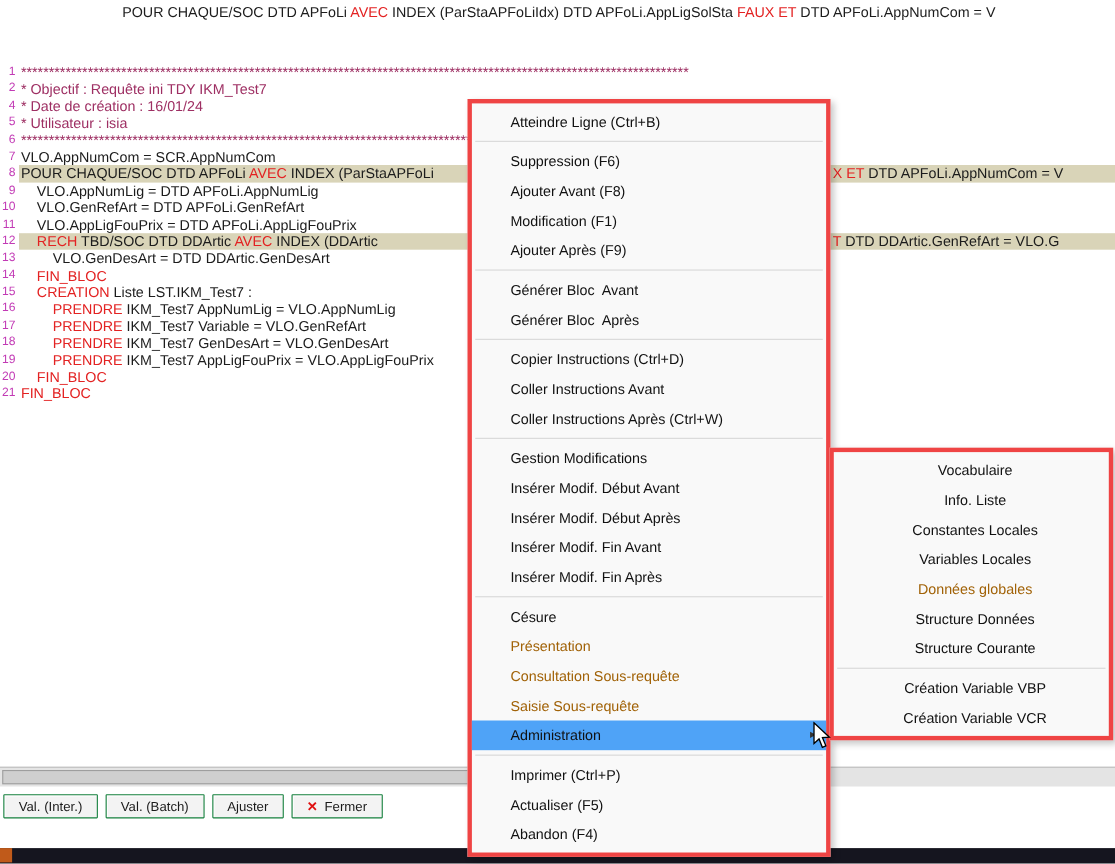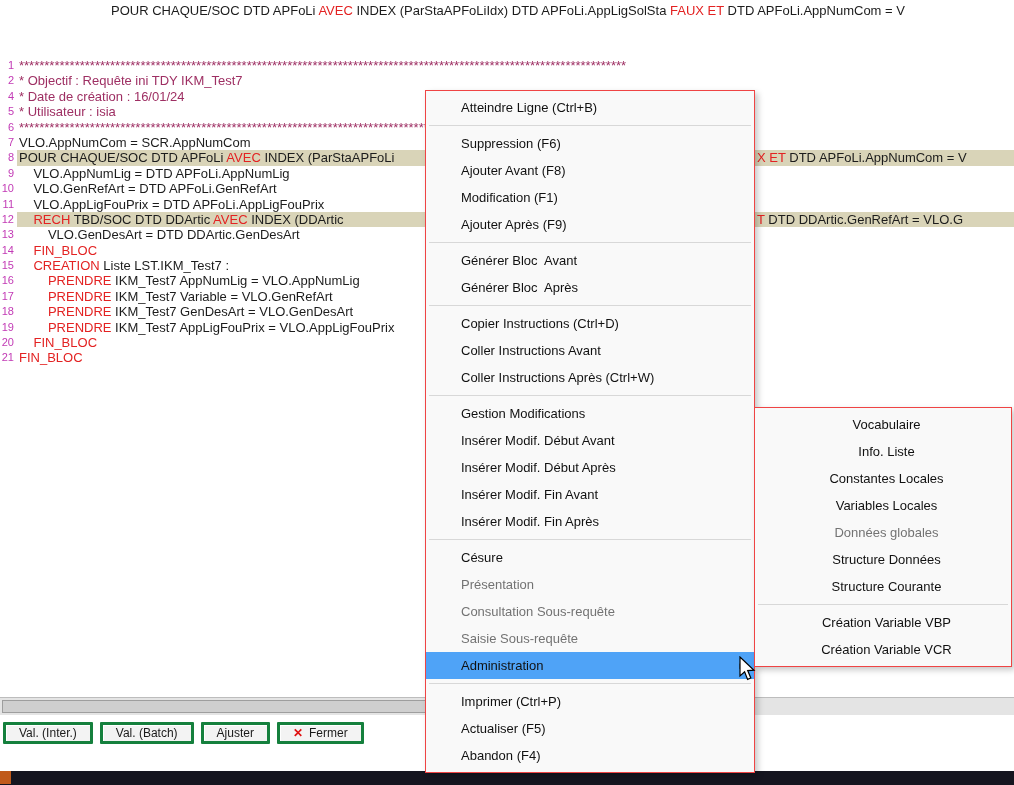--- a/index.html
+++ b/index.html
@@ -33,51 +33,51 @@
     color:var(--lnum); font-size:11px; margin-right:5px; vertical-align:top;
   }
   .seg.plain   { color:#1c1c1c; }
   .seg.kw      { color:var(--kw); }
   .seg.comment { color:var(--comment); }
   .right-part  { position:absolute; left:757px; top:0; white-space:pre; }
 
   
   .menu {
     position:absolute; background:#f9f9f9;
-    border:1px solid #ef4444; box-shadow:3px 3px 6px rgba(0,0,0,0.22);
+    border:4px solid #ef4444; box-shadow:3px 3px 6px rgba(0,0,0,0.22);
     padding:3px 0; z-index:10;
   }
   #context-menu { left:425px; top:90px; width:330px; }
   #submenu { left:754px; top:407px; width:258px; z-index:11;text-align:center; }
   .menu-item {
     height:27px; line-height:27px; padding-left:35px; padding-right:8px;
     font-size:13px; color:#111; cursor:default; position:relative; white-space:pre;
     overflow:hidden;
   }
   #submenu .menu-item { padding-left:15px; }
-  .menu-item.disabled { color:#737373; }
+  .menu-item.disabled { color:#a16207; }
   .menu-item.selected { background:var(--sel); }
   .menu-sep { height:1px; background:#d8d8d8; margin:4px 3px; }
   .submenu-arrow { position:absolute; right:9px; top:0; font-size:11px; color:#333; }
 
   
   .hscroll {
     position:absolute; left:0; top:697px; width:1014px; height:18px;
     background:#e4e4e4; border-top:1px solid #bdbdbd; z-index:1;
   }
   .hscroll .thumb {
     position:absolute; left:2px; top:2px; width:430px; height:13px;
     background:#cfcfcf; border:1px solid #9e9e9e;
   }
 
   
   .btn-row { position:absolute; left:3px; top:722px; height:24px; display:flex; gap:7px; z-index:2; }
   .btn {
     height:22px; padding:0 13px; background:#f3f3f3;
-    border:3px solid #15803d; border-radius:1px;
+    border:1px solid #15803d; border-radius:1px;
     box-shadow:inset 1px 1px 0 #ffffff;
     font-size:12px; color:#1a1a1a;
     display:flex; align-items:center; gap:6px; cursor:default; white-space:pre;
   }
   .btn .x-icon { color:var(--close); font-weight:bold; font-size:12px; }
 
   
   .taskbar { position:absolute; left:0; top:771px; width:1014px; height:14px; background:var(--taskbar); z-index:0; }
   .taskbar .accent { position:absolute; left:0; top:0; width:11px; height:13px; background:var(--accent); }
 

